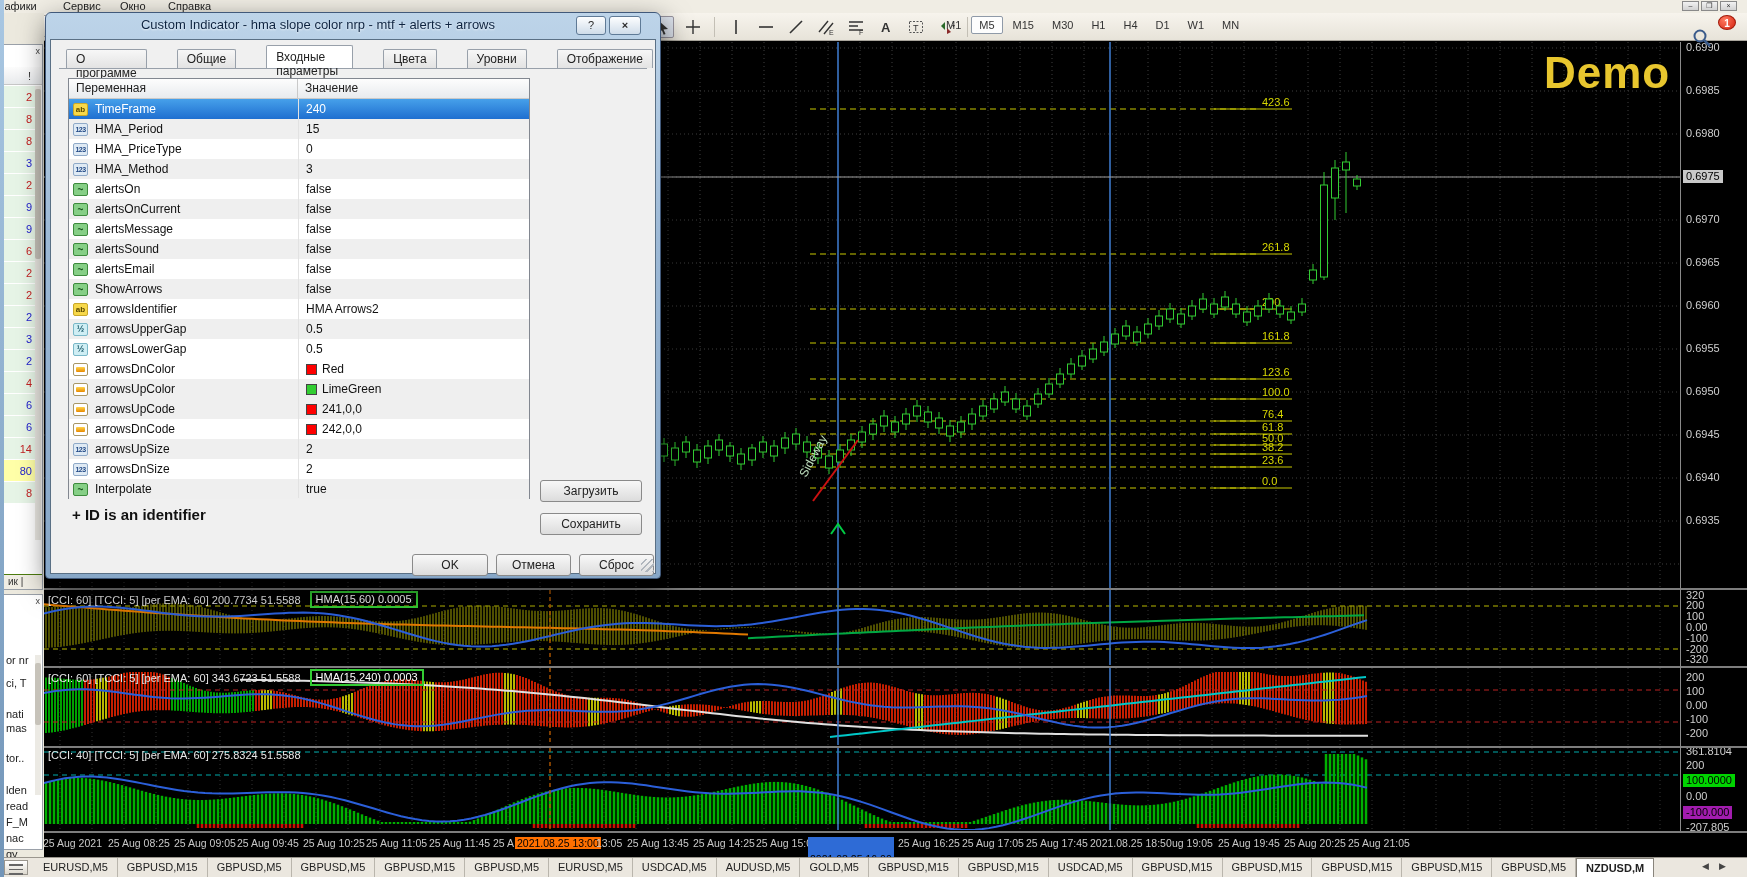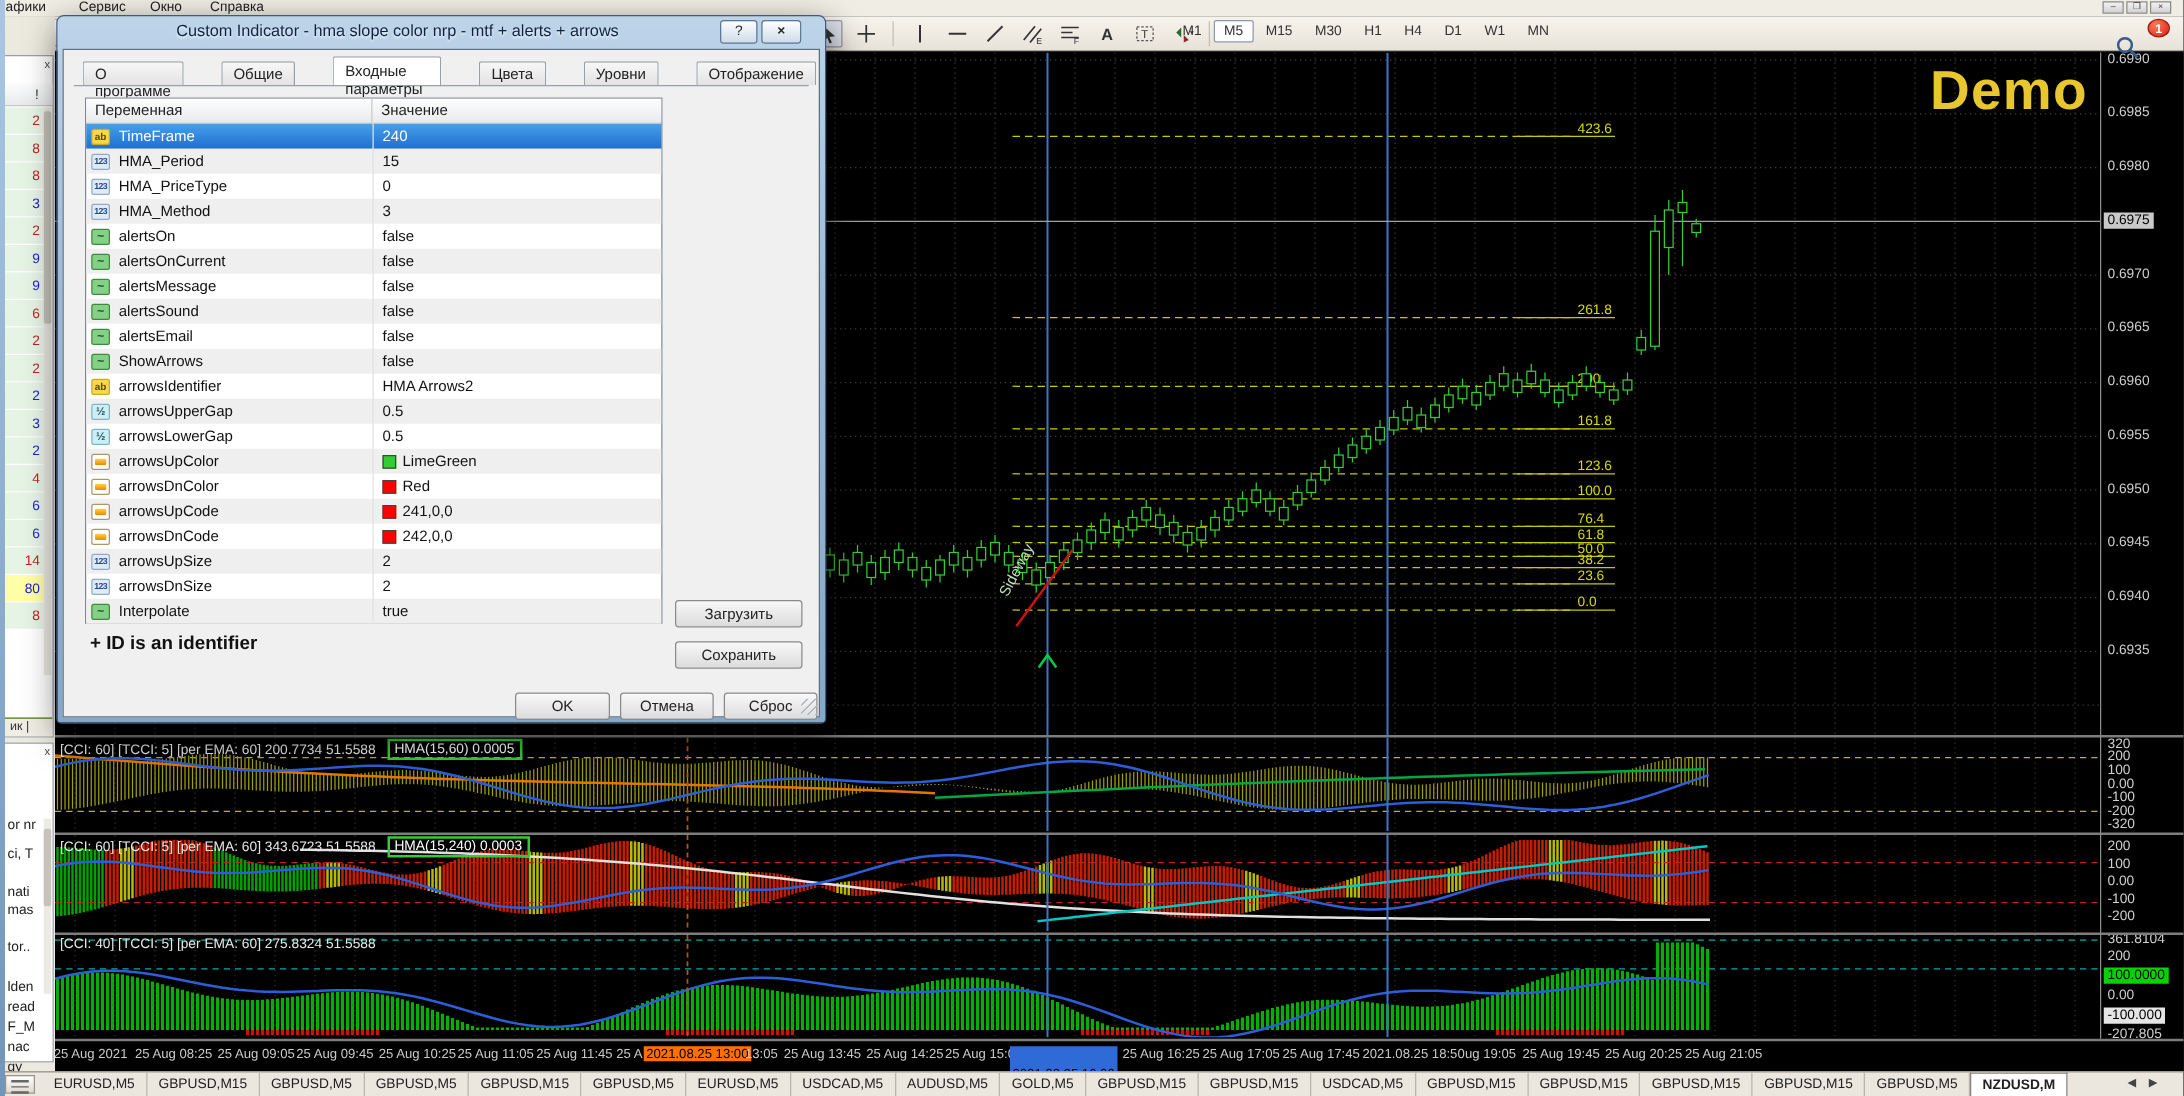--- a/index.html
+++ b/index.html
@@ -48,21 +48,21 @@
   .pane{position:absolute;left:44px;width:1636px;background:#000;z-index:1;overflow:hidden;}
   .pane-header{position:absolute;left:4px;top:1px;display:flex;align-items:center;gap:9px;z-index:2;}
   .ph-text{font-size:11px;color:#e8e8e8;white-space:nowrap;}
   .ph-hma{font-size:11px;color:#fff;border:2px solid #33cc33;padding:0 4px;line-height:13px;white-space:nowrap;}
   .hsep{left:0;width:1747px;height:2px;background:#7d7d7d;z-index:2;}
   #axis{left:1681px;top:42px;width:66px;height:846px;background:#000;z-index:1;}
   #axis-border{left:1680px;top:42px;width:1px;height:789px;background:#8a8a8a;z-index:2;}
   .axlabel{position:absolute;left:5px;font-size:11px;color:#cfcfcf;line-height:13px;white-space:nowrap;}
   .axlabel.cur{background:#c9c9c9;color:#000;padding:0 3px;left:2px;}
   .axlabel.hlg{background:#00d400;color:#000;padding:0 3px;left:2px;}
-  .axlabel.hlr{background:#e5e5e5;color:#000;padding:0 3px;left:2px;}
+  .axlabel.hlr{background:#a21caf;color:#000;padding:0 3px;left:2px;}
   #timeaxis{left:44px;top:833px;width:1703px;height:23px;background:#000;z-index:1;}
   .tlabel{position:absolute;top:4px;font-size:10.5px;color:#c9c9c9;white-space:nowrap;}
   .tlabel.horange{background:#ff7000;color:#000;padding:0 2px;}
   .tlabel.hblue{background:#2e6bd6;color:#000;padding:16px 2px;}
 
   
   #tabbar{left:0;top:857px;width:1747px;height:20px;background:#ebe7df;border-top:1px solid #9a968e;z-index:3;}
   #tabbar-btn{position:absolute;left:4px;top:2px;width:24px;height:15px;border:1px solid #9a968e;background:linear-gradient(#fff,#ddd9cf);}
   #tabbar-btn i{display:block;margin:3px 4px 0 4px;height:1.5px;background:#666;}
   #symbol-tabs{position:absolute;left:34px;top:0;height:20px;display:flex;align-items:stretch;}
@@ -2218,34 +2218,34 @@
                 <span>0.5</span>
               </div>
             </div>
             <div class="prow">
               <span class="picon ic-half">½</span>
               <span class="pname">arrowsLowerGap</span>
               <div class="pval">
                 <span>0.5</span>
               </div>
             </div>
+            <div class="prow">
+              <span class="picon ic-color"></span>
+              <span class="pname">arrowsDnColor</span>
+              <div class="pval">
+                <span class="swatch" style="background: rgb(255, 0, 0);"></span>
+                <span>Red</span>
+              </div>
+            </div>
             <div class="prow alt">
               <span class="picon ic-color"></span>
               <span class="pname">arrowsUpColor</span>
               <div class="pval">
                 <span class="swatch" style="background: rgb(50, 205, 50);"></span>
                 <span>LimeGreen</span>
-              </div>
-            </div>
-            <div class="prow">
-              <span class="picon ic-color"></span>
-              <span class="pname">arrowsDnColor</span>
-              <div class="pval">
-                <span class="swatch" style="background: rgb(255, 0, 0);"></span>
-                <span>Red</span>
               </div>
             </div>
             <div class="prow alt">
               <span class="picon ic-color"></span>
               <span class="pname">arrowsUpCode</span>
               <div class="pval">
                 <span class="swatch" style="background: rgb(255, 0, 0);"></span>
                 <span>241,0,0</span>
               </div>
             </div>

